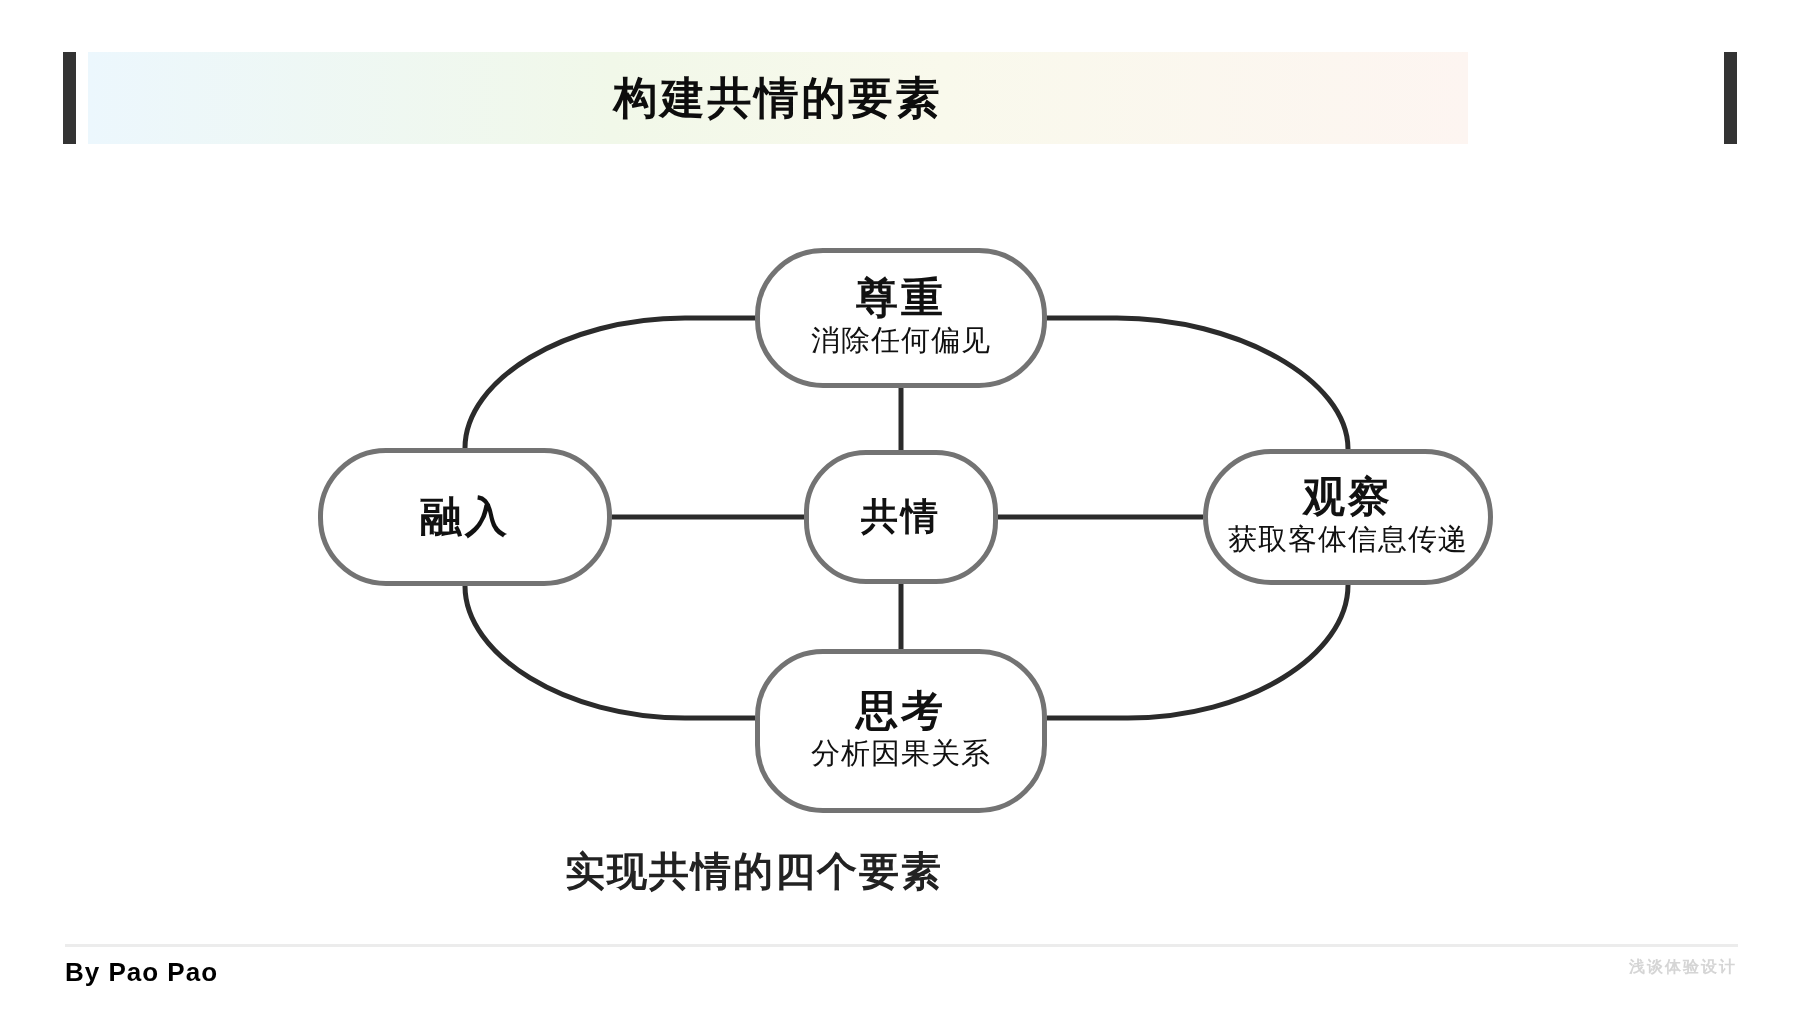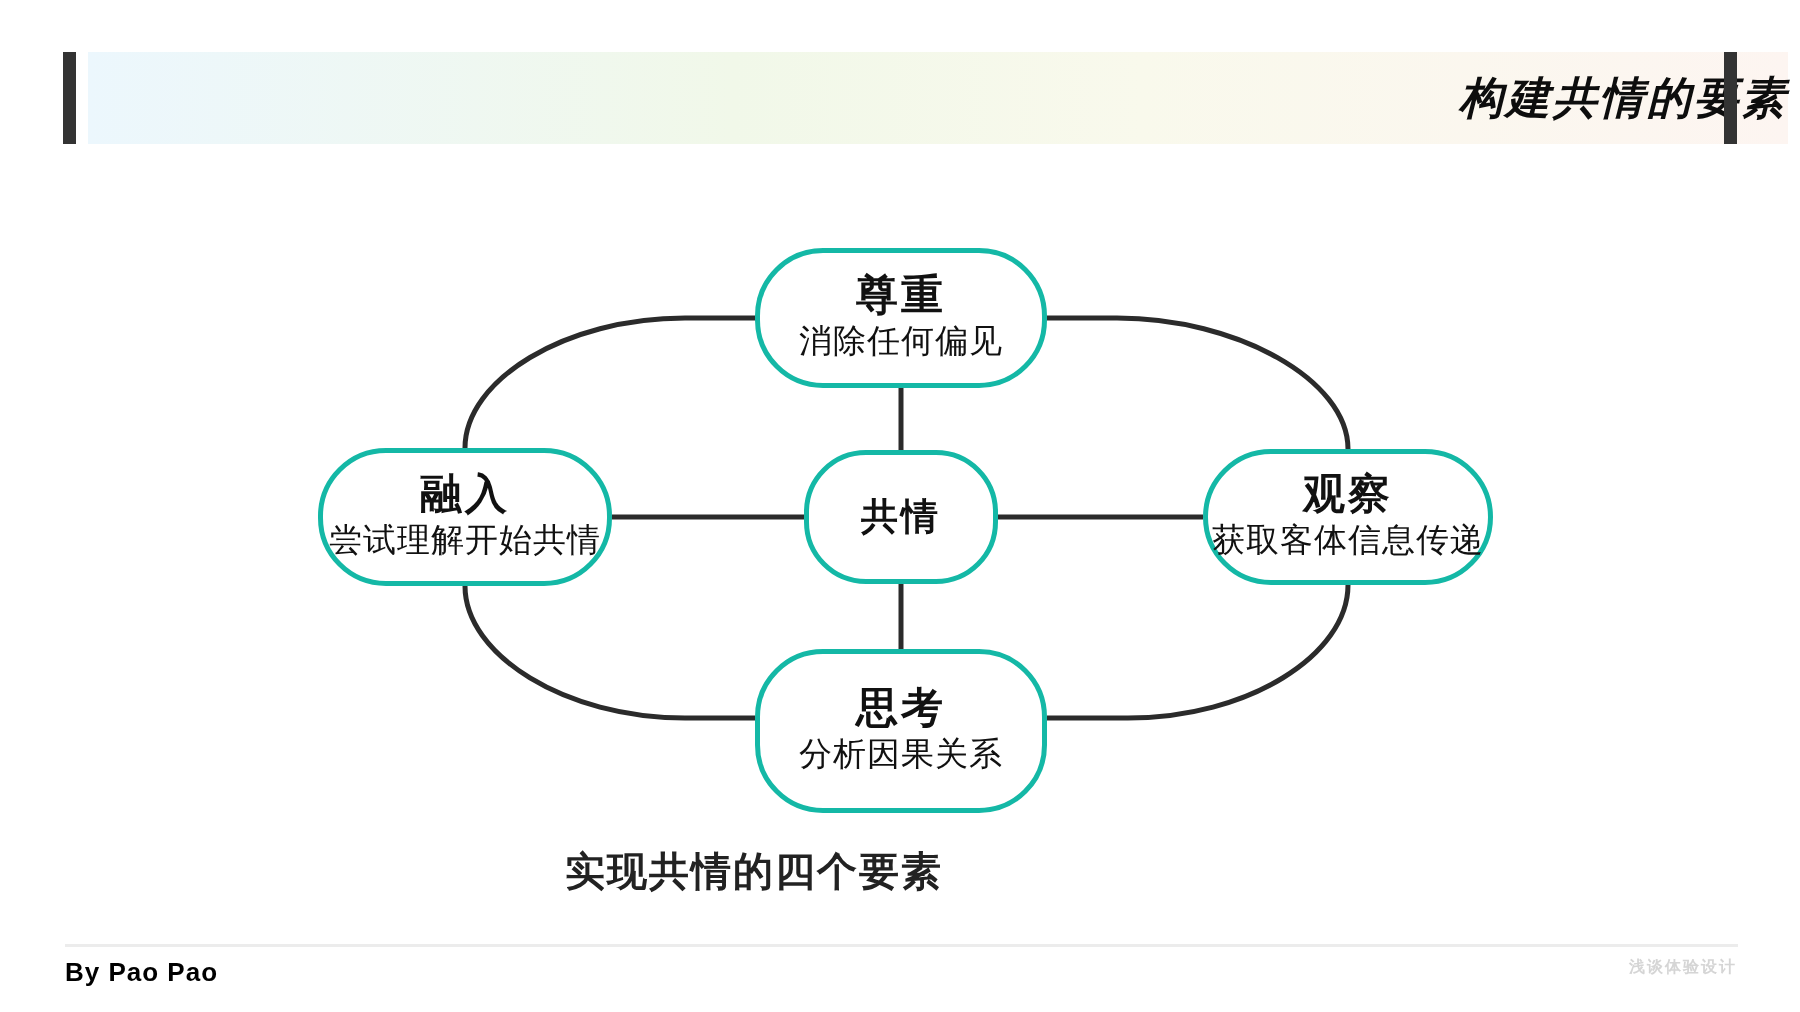--- a/index.html
+++ b/index.html
@@ -23,27 +23,26 @@
     width: 13px;
     height: 92px;
     background: #333333;
   }
   .hbar.left  { left: 63px; }
   .hbar.right { left: 1724px; }
   .hgrad {
     position: absolute;
     left: 88px;
     top: 52px;
-    width: 1700px;
+    width: 1380px;
     height: 92px;
     background: linear-gradient(90deg, #ecf7fd 0%, #f1f8e9 38%, #f9f9ec 62%, #fdf5f1 100%);
     display: flex;
     align-items: center;
-    justify-content: flex-end;
-    font-style: italic;
+    justify-content: center;
   }
   .page-title {
     margin: 0;
     font-size: 44px;
     font-weight: 900;
     letter-spacing: 3px;
     color: #0d0d0d;
   }
 
   
@@ -51,21 +50,21 @@
     position: absolute;
     left: 0;
     top: 0;
     width: 1800px;
     height: 1012px;
   }
   .node {
     position: absolute;
     box-sizing: border-box;
     background: #ffffff;
-    border: 5px solid #14b8a6;
+    border: 5px solid #737373;
     border-radius: 68px;
     display: flex;
     flex-direction: column;
     align-items: center;
     justify-content: center;
     text-align: center;
   }
   .node-top    { left: 755px;  top: 248px; width: 292px; height: 140px; }
   .node-left   { left: 318px;  top: 448px; width: 294px; height: 138px; }
   .node-right  { left: 1203px; top: 449px; width: 290px; height: 136px; }
@@ -73,21 +72,21 @@
   .node-center { left: 804px;  top: 450px; width: 194px; height: 134px; border-radius: 62px; }
 
   .node-title {
     font-size: 42px;
     font-weight: 900;
     line-height: 1.1;
     letter-spacing: 3px;
     color: #111111;
   }
   .node-sub {
-    font-size: 33px;
+    font-size: 29px;
     font-weight: 400;
     letter-spacing: 1px;
     color: #111111;
   }
   .node-center .node-title { font-size: 37px; }
 
   .caption {
     position: absolute;
     left: 0;
     top: 844px;
@@ -153,21 +152,20 @@
     </g>
   </svg>
 
   <div class="node node-top">
     <div class="node-title">尊重</div>
     <div class="node-sub">消除任何偏见</div>
   </div>
 
   <div class="node node-left">
     <div class="node-title">融入</div>
-    <div class="node-sub">尝试理解开始共情</div>
   </div>
 
   <div class="node node-right">
     <div class="node-title">观察</div>
     <div class="node-sub">获取客体信息传递</div>
   </div>
 
   <div class="node node-bottom">
     <div class="node-title">思考</div>
     <div class="node-sub">分析因果关系</div>

